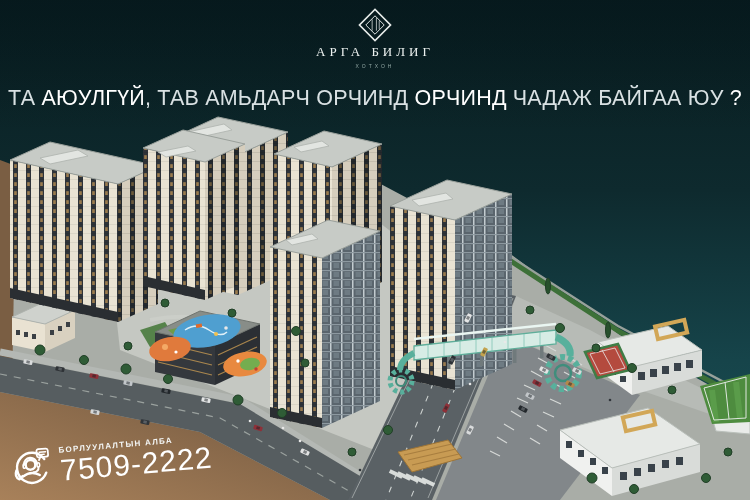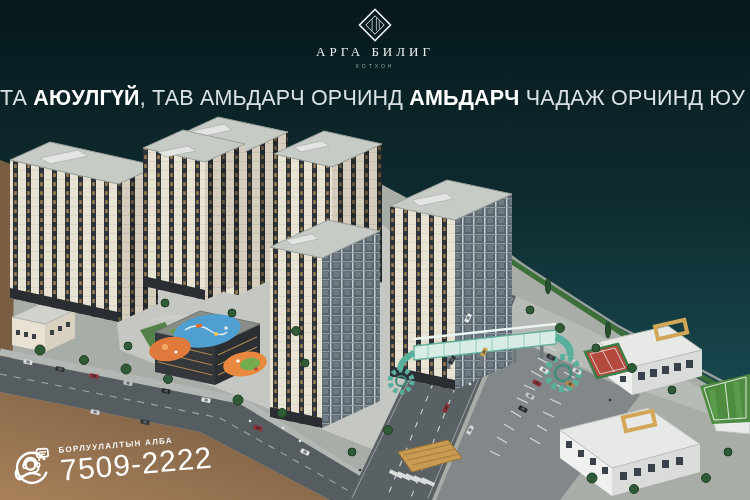--- a/index.html
+++ b/index.html
@@ -12,21 +12,21 @@
   
   .brand{position:absolute;top:7px;left:0;right:0;text-align:center;color:#eaefed;}
   .brand .diamond{display:block;margin:0 auto 1px auto;}
   .brand-name{font-family:"Liberation Serif",serif;font-size:13px;letter-spacing:4px;
     color:#edf2f0;font-weight:400;white-space:nowrap;}
   .brand-tagline{font-size:5px;letter-spacing:3px;color:#8fa5a2;margin-top:3px;white-space:nowrap;}
   
   .headline{position:absolute;top:87px;left:0;right:0;text-align:center;
     font-size:21.5px;line-height:1.1;color:#d9e1e3;letter-spacing:.2px;white-space:nowrap;}
   .headline span{white-space:pre;}
-  .headline .b{font-weight:700;color:#ffffff;}
+  .headline .b{font-weight:400;color:#ffffff;}
   
   .contact{position:absolute;left:13px;bottom:9px;display:flex;align-items:center;gap:7px;
     color:#fff;transform:rotate(-5deg);transform-origin:left bottom;}
   .contact-icon{width:42px;height:42px;flex:0 0 auto;}
   .contact-col{display:flex;flex-direction:column;}
   .contact-dept{font-size:8px;letter-spacing:1.3px;font-weight:700;color:#f3f5f4;margin-bottom:1px;}
   .contact-phone{font-size:30px;font-weight:400;letter-spacing:1px;line-height:1;color:#ffffff;}
 </style>
 </head>
 <body>
@@ -455,21 +455,21 @@
         <line x1="-4" y1="-6" x2="5" y2="3" stroke-width="0.8" opacity="0.85"></line>
         <line x1="-6" y1="-2" x2="2" y2="6" stroke-width="0.8" opacity="0.85"></line>
         <line x1="0" y1="-6" x2="6" y2="0" stroke-width="0.8" opacity="0.85"></line>
       </g>
     </svg>
     <div class="brand-name">АРГА БИЛИГ</div>
     <div class="brand-tagline">ХОТХОН</div>
   </div>
 
   <div class="headline">
-    <span>ТА </span><span class="b">АЮУЛГҮЙ</span><span>, ТАВ АМЬДАРЧ ОРЧИНД </span><span class="b">АМЬДАРЧ</span><span> ЧАДАЖ ОРЧИНД ЮУ </span><span class="b">?</span>
+    <span>ТА </span><span class="b">АЮУЛГҮЙ</span><span>, ТАВ АМЬДАРЧ ОРЧИНД </span><span class="b">ОРЧИНД</span><span> ЧАДАЖ БАЙГАА ЮУ </span><span class="b">?</span>
   </div>
 
   <div class="contact">
     <svg class="contact-icon" viewBox="0 0 26 26" aria-hidden="true">
       <g fill="none" stroke="#ffffff" stroke-linecap="round" stroke-linejoin="round">
         <path d="M21.5,16.5 A9.3,9.3 0 1 1 21,8" stroke-width="1.5"></path>
         <circle cx="12.2" cy="10.8" r="3" stroke-width="1.5"></circle>
         <path d="M8.2,10.5 a4,4 0 0 1 8,0" stroke-width="1.3"></path>
         <rect x="7.6" y="9.9" width="1.6" height="2.7" rx="0.8" stroke-width="1"></rect>
         <rect x="16.2" y="9.9" width="1.6" height="2.7" rx="0.8" stroke-width="1"></rect>

